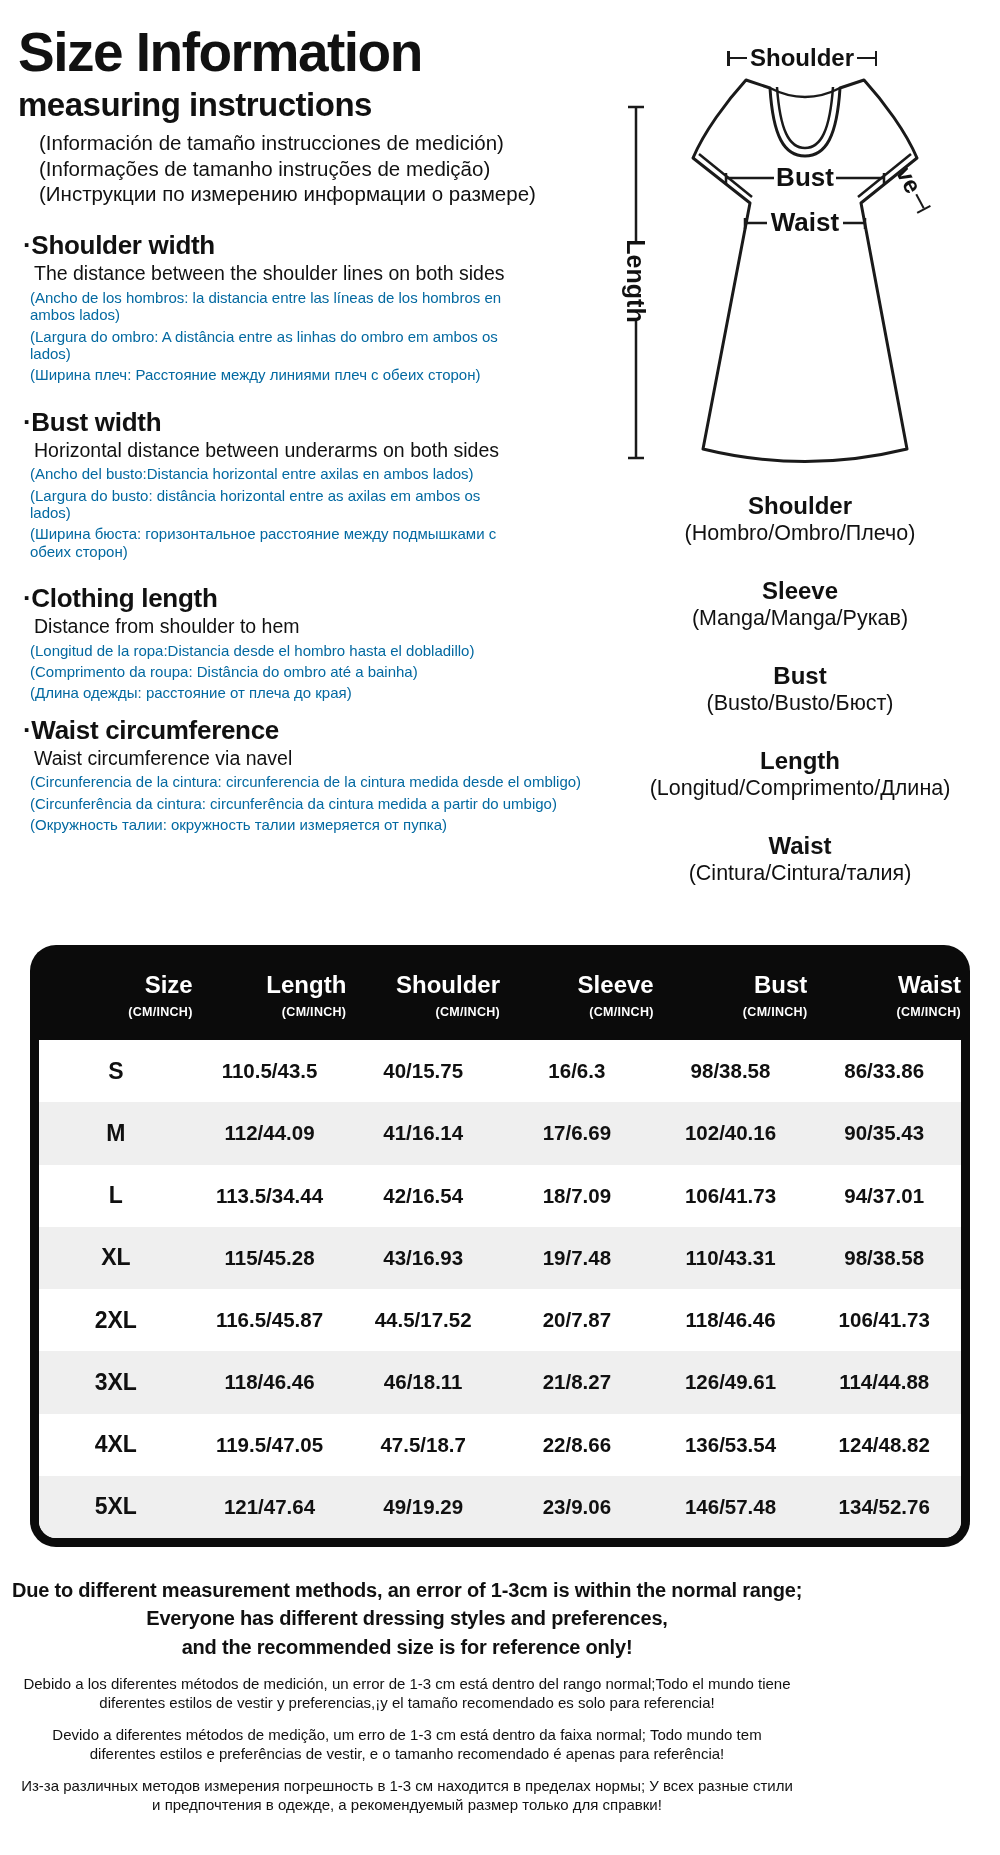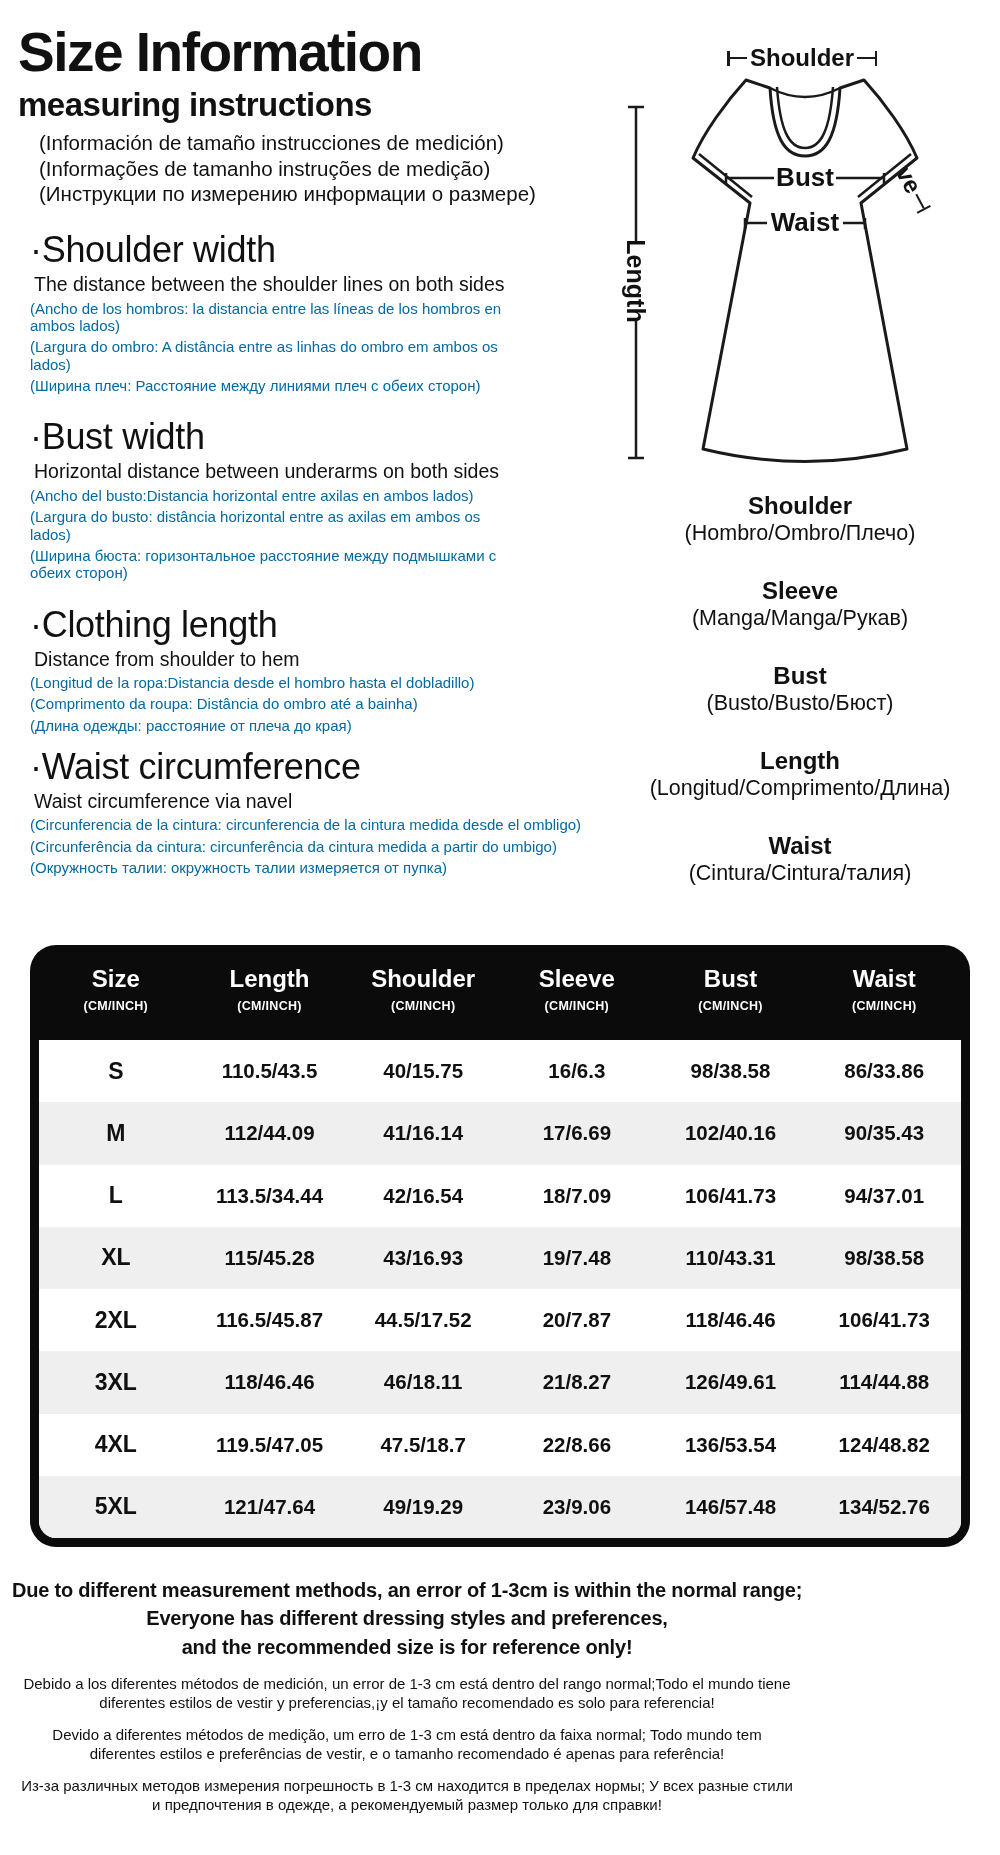--- a/index.html
+++ b/index.html
@@ -10,21 +10,21 @@
 
   
   .left-col { position:absolute; left:18px; top:24px; width:580px; }
   .title { font-size:55px; font-weight:700; letter-spacing:-1.5px; line-height:1.02; margin:0; }
   .subtitle { font-size:33px; font-weight:700; letter-spacing:-0.5px; line-height:1.05; margin-top:8px; }
   .sub-tr { font-size:20.5px; line-height:1.26; margin-top:7px;margin-left:21px; }
   .sub-tr div { white-space:nowrap; }
 
   .measure-section { margin-top:24px; }
   .measure-section.tight { margin-top:14px; }
-  .ms-heading { font-size:36px; font-weight:400; line-height:1.08; margin-left:12px; letter-spacing:-0.3px; }
+  .ms-heading { font-size:26px; font-weight:700; line-height:1.08; margin-left:5px; letter-spacing:-0.3px; }
   .ms-desc { font-size:19.5px; line-height:1.15; margin-left:16px; margin-top:3px; }
   .ms-tr { font-size:15px; line-height:1.16; margin-left:12px; margin-top:4px; color:#0369a1; }
   .ms-tr div { white-space:nowrap; }
 
   
   .dress-svg { position:absolute; left:598px; top:66px; width:350px; height:410px; }
   .measure-label { display:flex; align-items:center; }
   .m-tick { width:2.5px; height:15px; background:#1a1a1a; flex:0 0 auto; }
   .m-line { flex:1; height:2.5px; background:#1a1a1a; }
   .m-text { font-size:24px; font-weight:600; padding:0 3px; white-space:nowrap; color:#111; }
@@ -34,21 +34,21 @@
   .legend { position:absolute; left:600px; top:492px; width:400px; display:flex; flex-direction:column; gap:30px; text-align:center; }
   .lg-term { font-size:24px; font-weight:700; line-height:28px; }
   .lg-tr { font-size:21.5px; line-height:27px; }
 
   
   .size-table {
     position:absolute; left:30px; top:945px; width:940px; height:602px;
     background:#0b0b0b; border-radius:26px; box-sizing:border-box; padding:0 9px 9px 9px;
   }
   .st-header { height:95px; display:flex; }
-  .st-hcol { flex:1; color:#fff; text-align:center; padding-top:20px; box-sizing:border-box; }
+  .st-hcol { flex:1; color:#fff; text-align:right; padding-top:26px; box-sizing:border-box; }
   .st-hlabel { font-size:24px; font-weight:700; }
   .st-hsub { font-size:12.5px; font-weight:700; margin-top:6px; letter-spacing:0.3px; }
   .st-body { background:#fff; border-radius:0 0 17px 17px; overflow:hidden; }
   .st-row { display:flex; height:62.25px; align-items:center; }
   .st-row.alt { background:#efefef; }
   .st-cell { flex:1; text-align:center; font-weight:700; font-size:20.5px; color:#101010; }
   .st-cell.size { font-size:23px; }
 
   
   .footer { position:absolute; left:4px; top:1576px; width:806px; text-align:center; }

